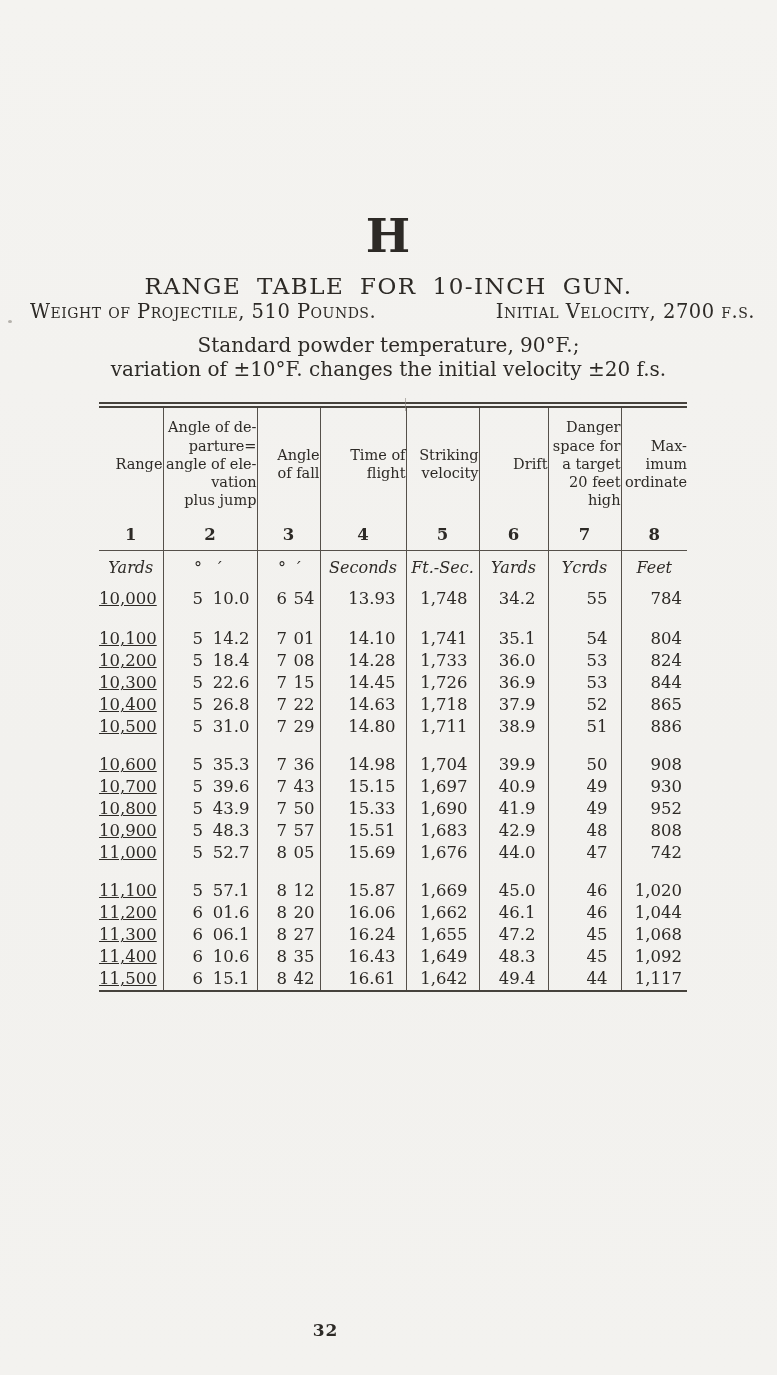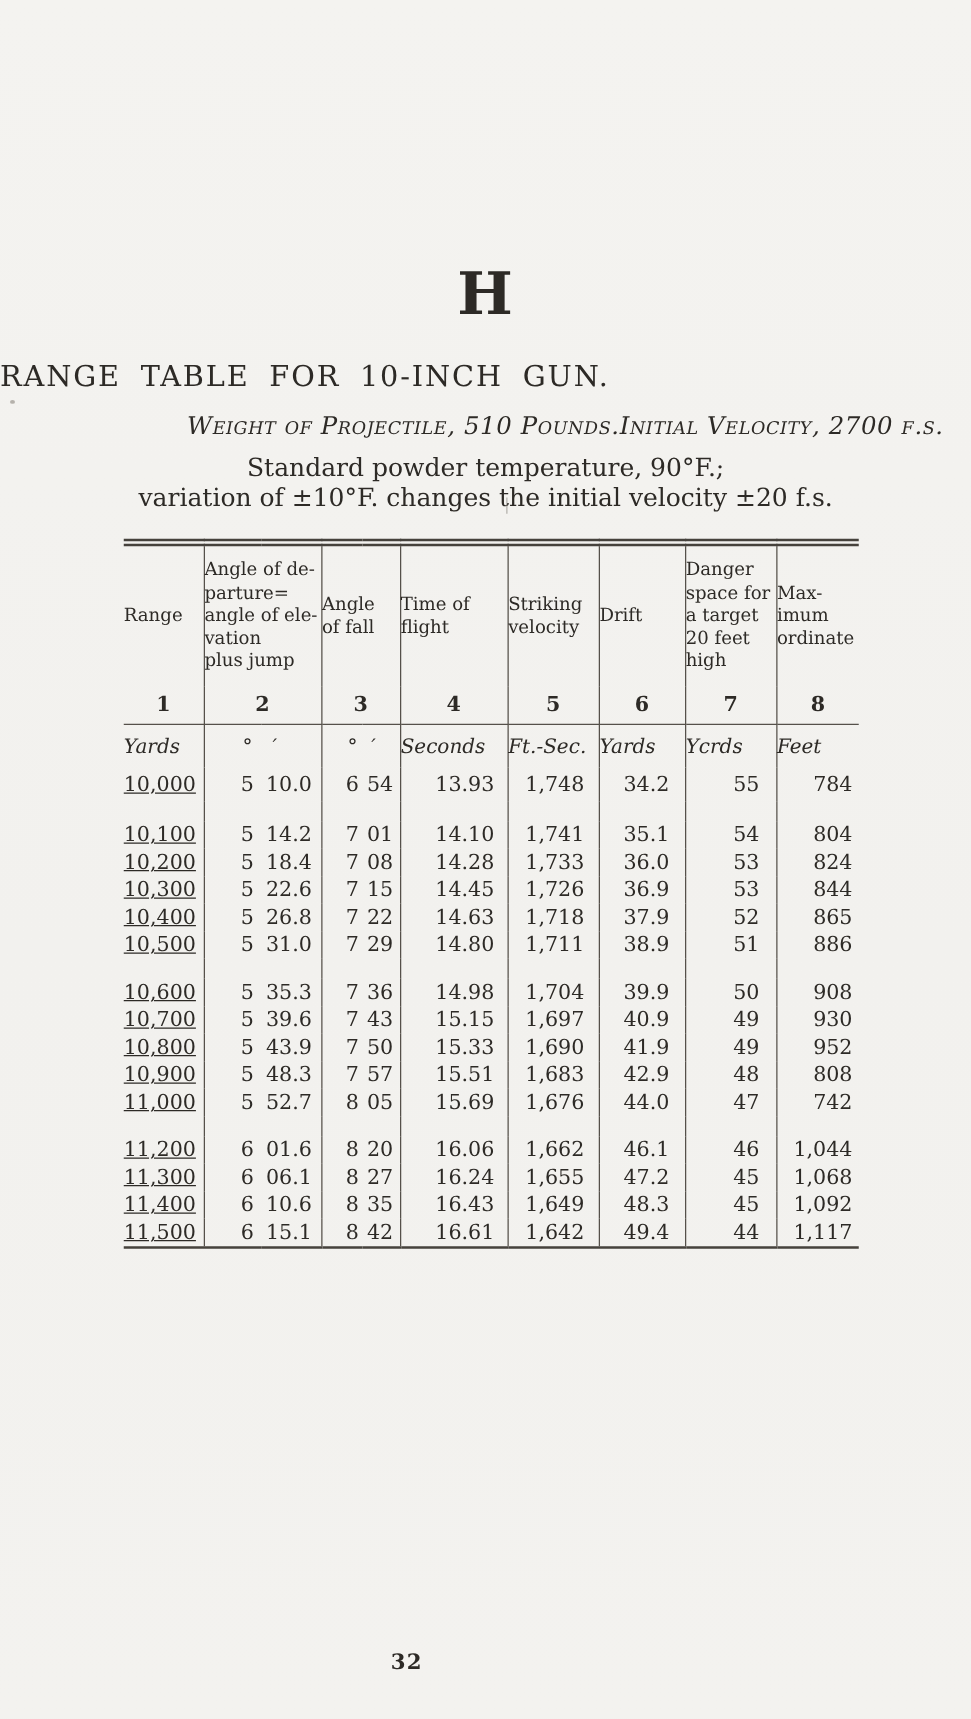--- a/index.html
+++ b/index.html
@@ -14,55 +14,54 @@
   .speck{position:absolute;left:8px;top:320px;width:4px;height:3px;background:#9a968f;border-radius:50%;opacity:.7;}
   .tick-artifact{position:absolute;left:405px;top:398px;width:1px;height:13px;background:#8b867e;opacity:.6;}
 
   .heading-letter{
     padding-top:209px;
     text-align:center;
     font-size:47px;line-height:54px;font-weight:700;
     letter-spacing:1px;
   }
   .title{
-    margin-top:25px;
-    text-align:left;
+    margin-top:9px;
+    text-align:center;
     font-size:23px;line-height:28px;
     letter-spacing:1.5px;word-spacing:7px;
   }
   .spec-line{
-    margin-top:13px;
-    display:flex;justify-content:flex-end;
+    display:flex;justify-content:space-between;
     padding:0 22px 0 30px;
     font-size:19.5px;line-height:24px;
-    font-variant:small-caps;letter-spacing:.5px;font-style:italic;
+    font-variant:small-caps;letter-spacing:.5px;
   }
   .powder{
     text-align:center;
     font-size:20px;line-height:24px;
   }
   .powder.first{margin-top:9px;}
 
   table.range-table{
     margin:21px 0 0 99px;
     width:588px;
     border-collapse:collapse;table-layout:fixed;
     border-top:6px double #46423c;
   }
   td{padding:0;vertical-align:middle;font-size:16.5px;line-height:1.05;}
   td.bR{border-right:1px solid #55504a;}
   tr.hdr td{
-    height:112px;text-align:left;vertical-align:middle;
+    height:112px;text-align:right;vertical-align:middle;
     font-size:14.5px;line-height:1.26;white-space:pre-line;
   }
   tr.num td{
     height:30px;text-align:center;font-weight:700;font-size:16.5px;
     border-bottom:1px solid #55504a;
   }
-  tr.units td{height:34px;font-style:italic;font-size:16px;text-align:left;}
+  tr.units td{height:34px;font-style:italic;font-size:16px;text-align:center;}
   tr.units td.c1{text-align:right;padding-right:7px;}
   tr.units td.c2{text-align:left;padding-left:9px;}
   tr.units td.c3{text-align:right;padding-right:4px;}
   tr.units td.c4{text-align:left;padding-left:7px;}
 
   tr.data td{height:22px;text-align:right;}
   tr.data.firstRow td{height:27px;}
   tr.data.lastRow td{border-bottom:2px solid #46423c;}
   tr.spacer td{height:16px;}
   tr.data td.c0{padding-right:10px;text-decoration:underline;}
@@ -322,20 +321,32 @@
           <td class="bR"></td>
           <td></td>
           <td class="bR"></td>
           <td class="bR"></td>
           <td class="bR"></td>
           <td class="bR"></td>
           <td class="bR"></td>
           <td></td>
         </tr>
         <tr class="data">
+          <td class="c0 bR">11,100</td>
+          <td class="c1">5</td>
+          <td class="c2 bR">57.1</td>
+          <td class="c3">8</td>
+          <td class="c4 bR">12</td>
+          <td class="c5 bR">15.87</td>
+          <td class="c6 bR">1,669</td>
+          <td class="c7 bR">45.0</td>
+          <td class="c8 bR">46</td>
+          <td class="c9">1,020</td>
+        </tr>
+        <tr class="data">
           <td class="c0 bR">11,200</td>
           <td class="c1">6</td>
           <td class="c2 bR">01.6</td>
           <td class="c3">8</td>
           <td class="c4 bR">20</td>
           <td class="c5 bR">16.06</td>
           <td class="c6 bR">1,662</td>
           <td class="c7 bR">46.1</td>
           <td class="c8 bR">46</td>
           <td class="c9">1,044</td>

